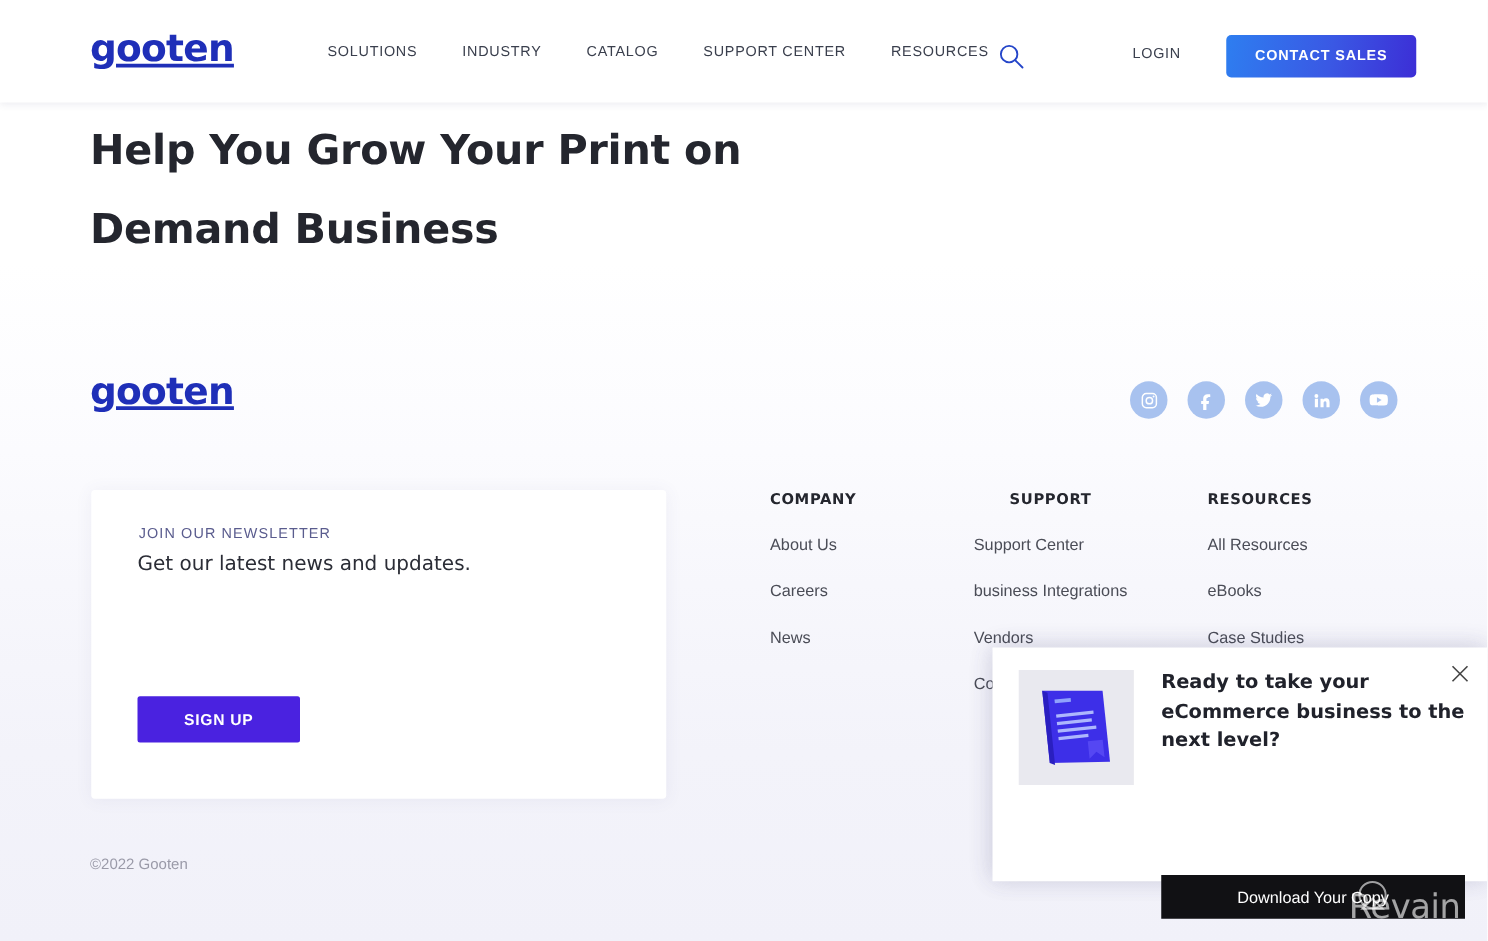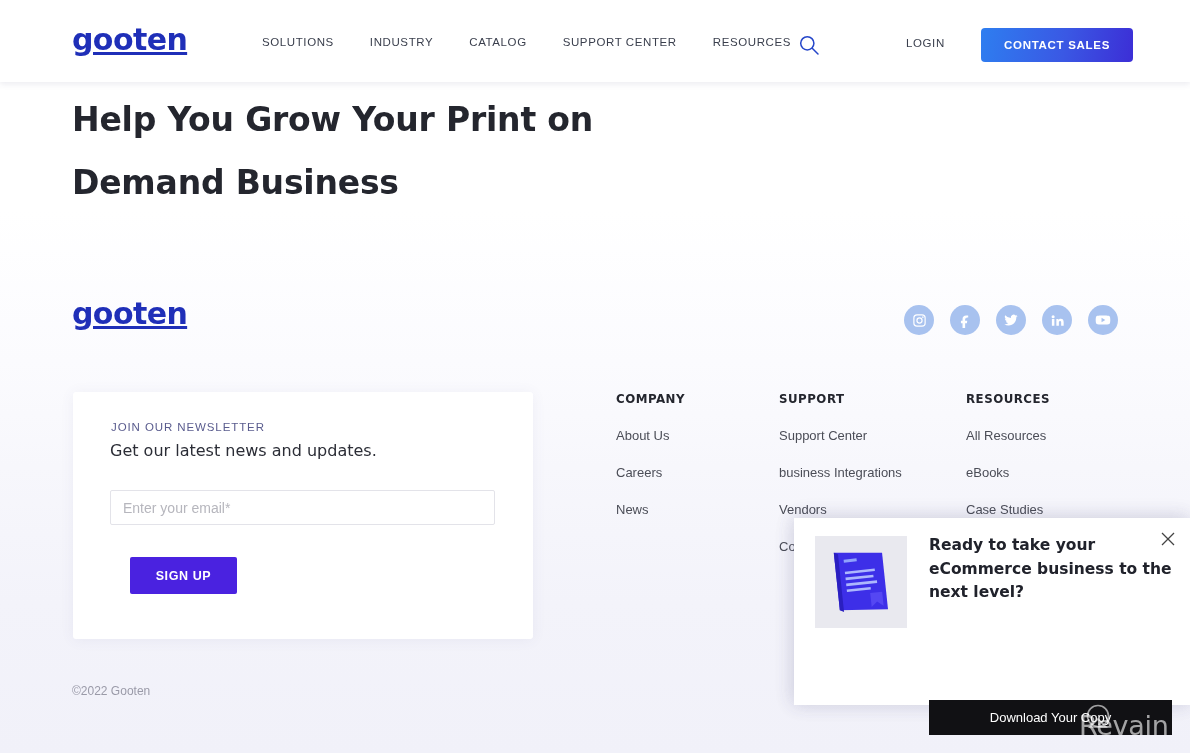--- a/index.html
+++ b/index.html
@@ -195,48 +195,48 @@
     padding: 0 12px;
     font-family: "Liberation Sans", sans-serif;
     font-size: 14px;
     color: #333;
     outline: none;
   }
   .nl-input::placeholder { color: #b6b6bd; }
   .nl-submit {
     position: absolute;
     left: 37px; top: 165px;
-    width: 107px;
+    width: 130px;
     height: 37px;
     border: none;
     border-radius: 2px;
     background: #4a22e0;
     color: #ffffff;
     font-family: "Liberation Sans", sans-serif;
     font-size: 12.5px;
     font-weight: 700;
     letter-spacing: 0.6px;
     cursor: pointer;
-    margin-left: 20px;
   }
 
   
   .fcol { position: absolute; top: 392px; }
   .fcol-company   { left: 616px; }
   .fcol-support   { left: 779px; }
   .fcol-resources { left: 966px; }
 
   .fcol-head {
     font-family: "DejaVu Sans", sans-serif;
     font-size: 11.8px;
     font-weight: 700;
     letter-spacing: 0.5px;
     color: #24262e;
     margin-bottom: 22px;
     white-space: nowrap;
+    text-align: center;
   }
   .fcol-link {
     display: block;
     font-size: 13px;
     color: #4b4d57;
     text-decoration: none;
     margin-bottom: 22px;
     white-space: nowrap;
     cursor: pointer;
   }
@@ -397,21 +397,20 @@
     <a class="social" href="#">
       <svg width="16" height="16" viewBox="0 0 24 24" fill="#fff">
         <path d="M22.5 7.6a2.75 2.75 0 0 0-1.93-1.95C18.85 5.2 12 5.2 12 5.2s-6.85 0-8.57.45A2.75 2.75 0 0 0 1.5 7.6C1.05 9.33 1.05 12 1.05 12s0 2.67.45 4.4a2.75 2.75 0 0 0 1.93 1.95c1.72.45 8.57.45 8.57.45s6.85 0 8.57-.45a2.75 2.75 0 0 0 1.93-1.95c.45-1.73.45-4.4.45-4.4s0-2.67-.45-4.4zM9.8 15.3V8.7l5.7 3.3-5.7 3.3z"></path>
       </svg>
     </a>
   </div>
 
   <section class="newsletter">
     <div class="nl-kicker">JOIN OUR NEWSLETTER</div>
     <div class="nl-title">Get our latest news and updates.</div>
-    <input class="nl-input" type="email" placeholder="Enter your email*" style="">
     <button class="nl-submit">SIGN UP</button>
   </section>
 
   <div class="fcol fcol-company">
     <div class="fcol-head">COMPANY</div>
     <a class="fcol-link" href="#">About Us</a>
     <a class="fcol-link" href="#">Careers</a>
     <a class="fcol-link" href="#">News</a>
   </div>
 

